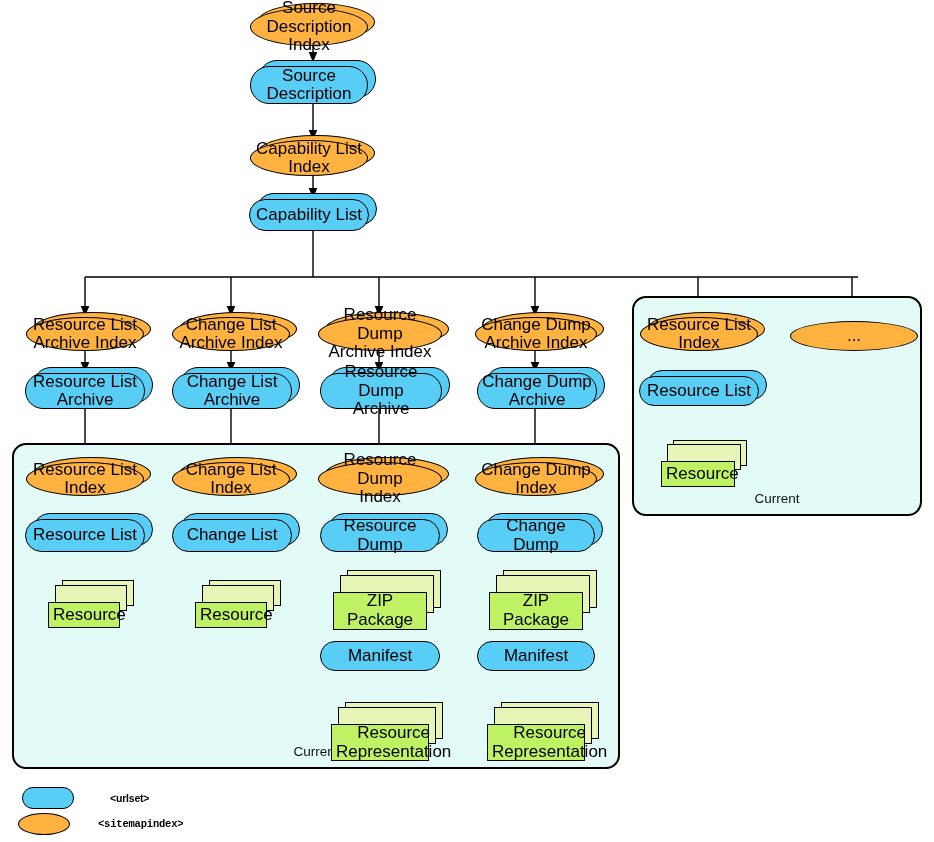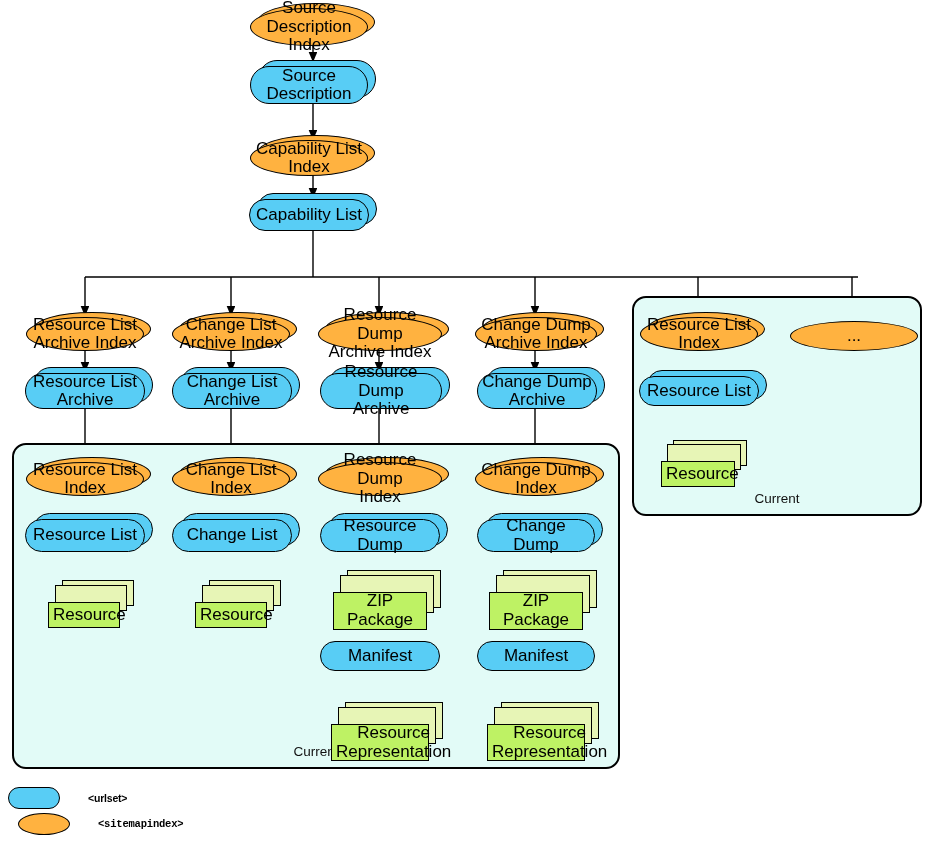--- a/index.html
+++ b/index.html
@@ -336,21 +336,21 @@
       <span class="lbl">Resource</span>
     </div>
   </div>
   <div class="node smi single" style="left:790px;top:321px;width:128px;height:30px;">
 
     <div class="front">
       <span class="lbl">...</span>
     </div>
   </div>
 
-  <div class="legend-item" style="left:8px;top:787px;">
+  <div class="legend-item" style="left:22px;top:787px;gap:8px;">
     <div class="legend-swatch-blue"></div>
     <div class="legend-text">&lt;urlset&gt;</div>
   </div>
   <div class="legend-item" style="left:18px;top:813px;font-family:Liberation Mono, monospace;">
     <div class="legend-swatch-orange"></div>
     <div class="legend-text">&lt;sitemapindex&gt;</div>
   </div>
 
 </div>
 

